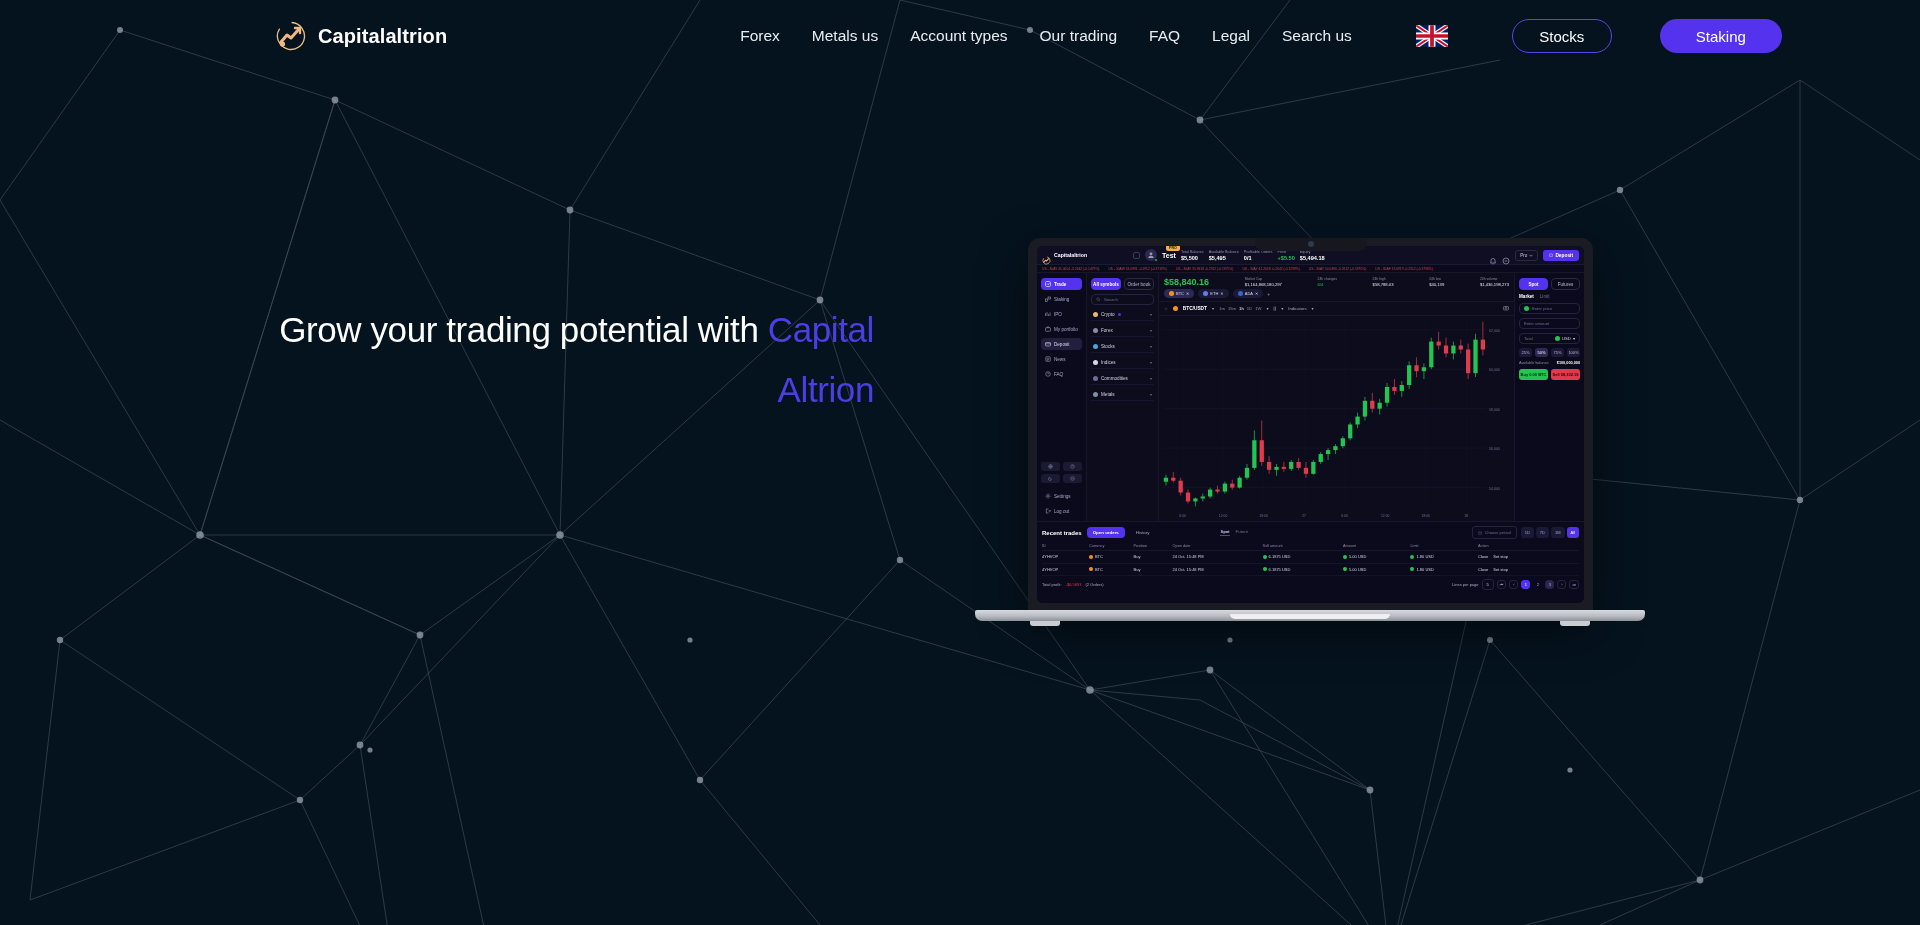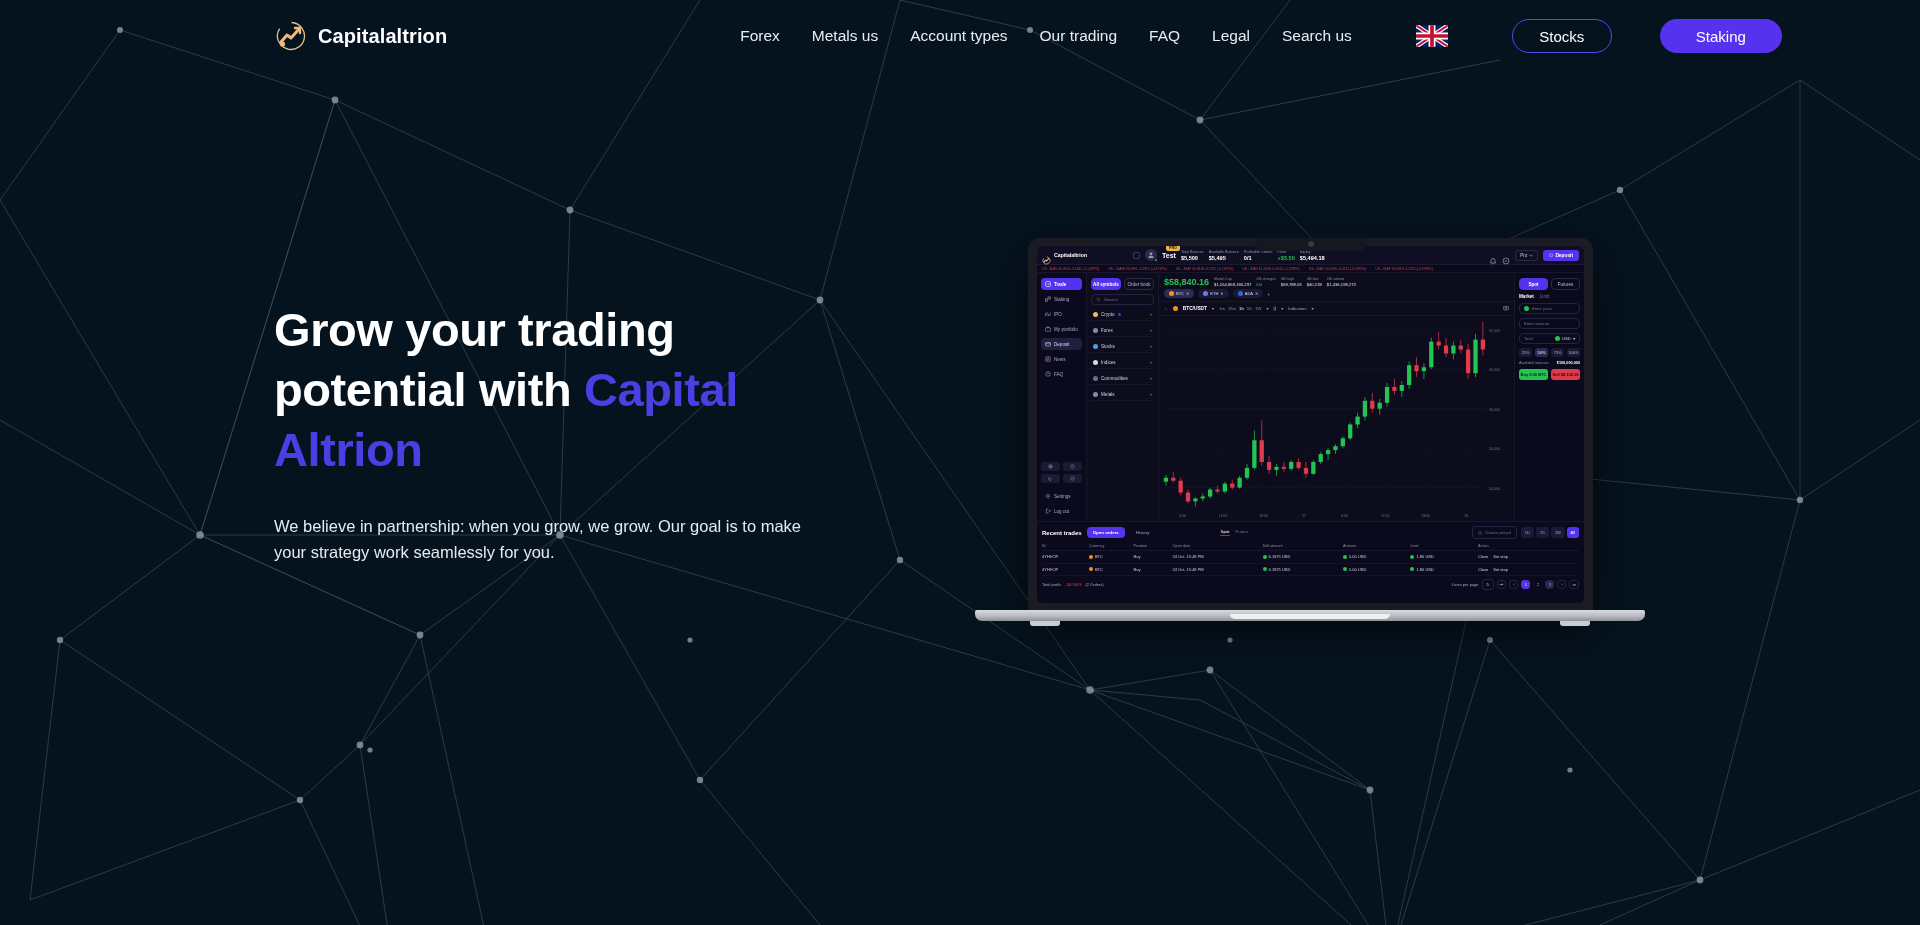--- a/index.html
+++ b/index.html
@@ -39,22 +39,23 @@
   .btn-register {
     margin-left: 16px; width: 122px; height: 34px; border-radius: 18px;
     border: none; background: #5533ee; color: #fff;
     font-size: 15px; font-family: inherit; cursor: pointer;
     display: flex; align-items: center; justify-content: center;
   }
 
   
   .hero { position: absolute; left: 274px; top: 300px; width: 600px; z-index: 15; }
   .hero h1 {
-    font-size: 47px; line-height: 60px; font-weight: 700; letter-spacing: -0.4px;
+    font-size: 35px; line-height: 60px; font-weight: 400; letter-spacing: -0.4px;
     color: #ffffff;
+    text-align: right;
   }
   .hero h1 .accent { color: #4b3fe4; }
   .hero p {
     margin-top: 33px; font-size: 16.5px; line-height: 26px; color: #e6eaef;
     max-width: 560px; font-weight: 400;
   }
   .cta {
     margin-top: 36px; width: 208px; height: 55px; border-radius: 28px;
     background: #5533ee; border: none; color: #fff; cursor: pointer;
     font-size: 16px; letter-spacing: .6px; font-family: inherit;
@@ -174,21 +175,21 @@
   }
   .sym-row {
     display: flex; align-items: center; gap: 3px; padding: 3px 2px;
     font-size: 4.6px; color: #d3d1e8; border-bottom: 1px solid #161530; cursor: pointer;
   }
   .sym-dot { width: 5px; height: 5px; border-radius: 50%; flex: 0 0 auto; }
   .sym-caret { margin-left: auto; color: #6f6d90; font-size: 4px; }
 
   
   .app-chart { flex: 1; display: flex; flex-direction: column; min-width: 0; background: #0d0c1d; }
-  .chart-head { padding: 4px 5px 2px 5px; display: flex; align-items: flex-start; gap: 5px; }
+  .chart-head { padding: 4px 5px 2px 5px; display: flex; align-items: flex-start; gap: 5px; justify-content: space-between; }
   .price-big { font-size: 9px; font-weight: 700; color: #23c552; }
   .chart-stat { display: flex; flex-direction: column; gap: 1px; }
   .chart-stat .l { font-size: 3.4px; color: #8b89a8; white-space: nowrap; }
   .chart-stat .v { font-size: 4.2px; color: #e3e1f5; white-space: nowrap; }
   .chart-stat .v.green { color: #23c552; }
   .coin-chips { display: flex; align-items: center; gap: 4px; padding: 0 5px 3px 5px; }
   .chip {
     display: flex; align-items: center; gap: 2px; background: #1a1936;
     border-radius: 8px; padding: 2px 5px; font-size: 4px; color: #dcdaf0;
   }
@@ -382,21 +383,20 @@
       </svg>
     </span>
 
     <button class="btn-login">Stocks</button>
     <button class="btn-register">Staking</button>
   </nav>
 </div>
 
 <div class="hero">
   <h1><span>Grow your trading potential with </span><span class="accent">Capital Altrion</span></h1>
-  <p>We believe in partnership: when you grow, we grow. Our goal is to make your strategy work seamlessly for you.</p>
 </div>
 
 <div class="laptop">
   <div class="laptop-lid">
     <div class="notch"></div>
     <div class="cam"></div>
 
     <div class="screen">
 
       <div class="app-top">

